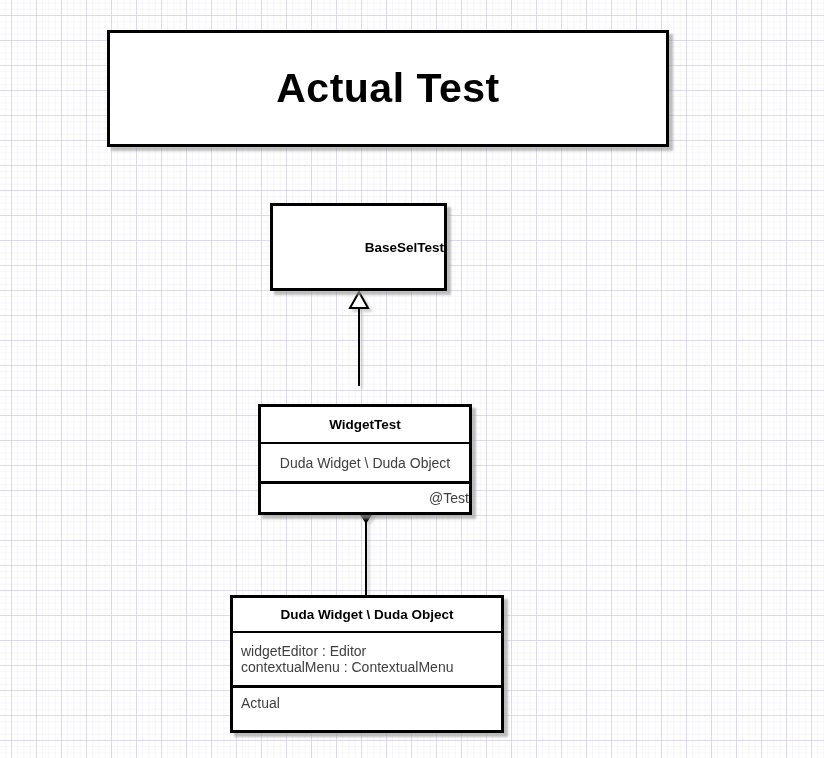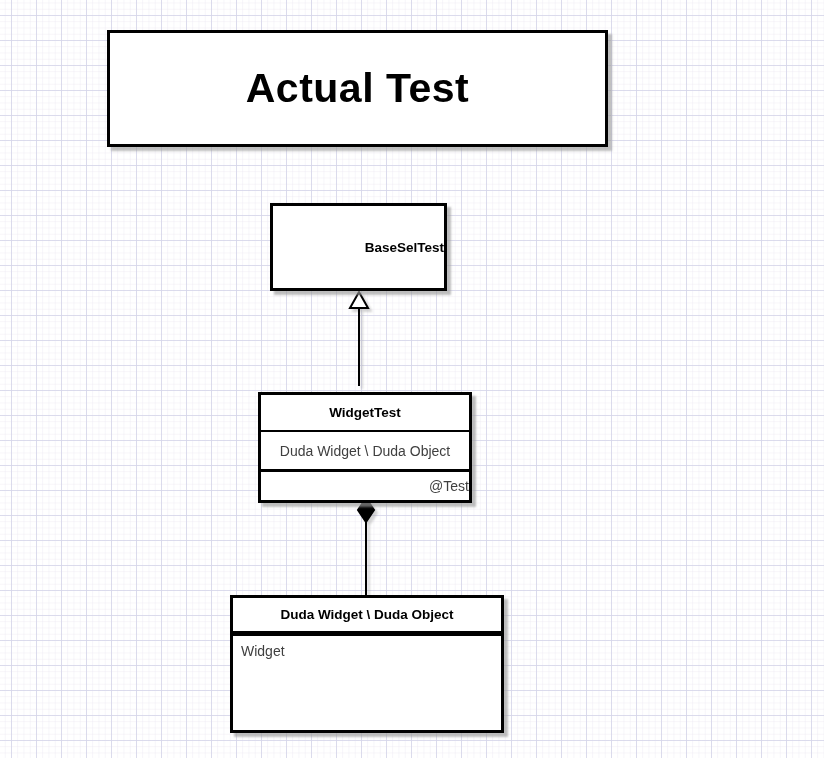--- a/index.html
+++ b/index.html
@@ -24,36 +24,36 @@
   }
   .shape {
     position: absolute;
     box-sizing: border-box;
     background: #ffffff;
     border: 3px solid #000000;
     box-shadow: 4px 4px 2px rgba(154,154,154,0.65);
   }
   .title-box {
     left: 107px; top: 30px;
-    width: 501px; height: 117px;
+    width: 562px; height: 117px;
     display: flex; align-items: center; justify-content: center;
   }
   .title-box .title-text {
     font-size: 41px;
     font-weight: bold;
     color: #000000;
     letter-spacing: 0.5px;
   }
   .uml-class { display: flex; flex-direction: column; }
   .cls-base {
     left: 270px; top: 203px;
     width: 177px; height: 88px;
     align-items: flex-end; justify-content: center;
   }
-  .cls-widget { left: 258px; top: 392px; width: 214px; height: 111px; }
+  .cls-widget { left: 258px; top: 404px; width: 214px; height: 111px; }
   .cls-duda   { left: 230px; top: 595px; width: 274px; height: 138px; }
   .uml-header {
     font-weight: bold;
     font-size: 13.5px;
     color: #000000;
     text-align: center;
     display: flex; align-items: center; justify-content: center;
   }
   .cls-base .uml-header { border: none; }
   .cls-widget .uml-header { height: 35px; border-bottom: 2px solid #000000; }
@@ -108,18 +108,22 @@
     <div class="uml-row row-mid row-center">
       <span>Duda Widget \ Duda Object</span>
     </div>
     <div class="uml-row row-bottom row-left thick-top">
       <span>@Test</span>
     </div>
   </div>
 
   <div class="shape uml-class cls-duda">
     <div class="uml-header">Duda Widget \ Duda Object</div>
+    <div class="uml-row row-attrs row-left">
+      <span>widgetEditor : Editor</span>
+      <span>contextualMenu : ContextualMenu</span>
+    </div>
     <div class="uml-row row-methods row-left thick-top">
-      <span>Widget</span>
+      <span>Actual</span>
     </div>
   </div>
 
 </div>
 
 </body></html>

